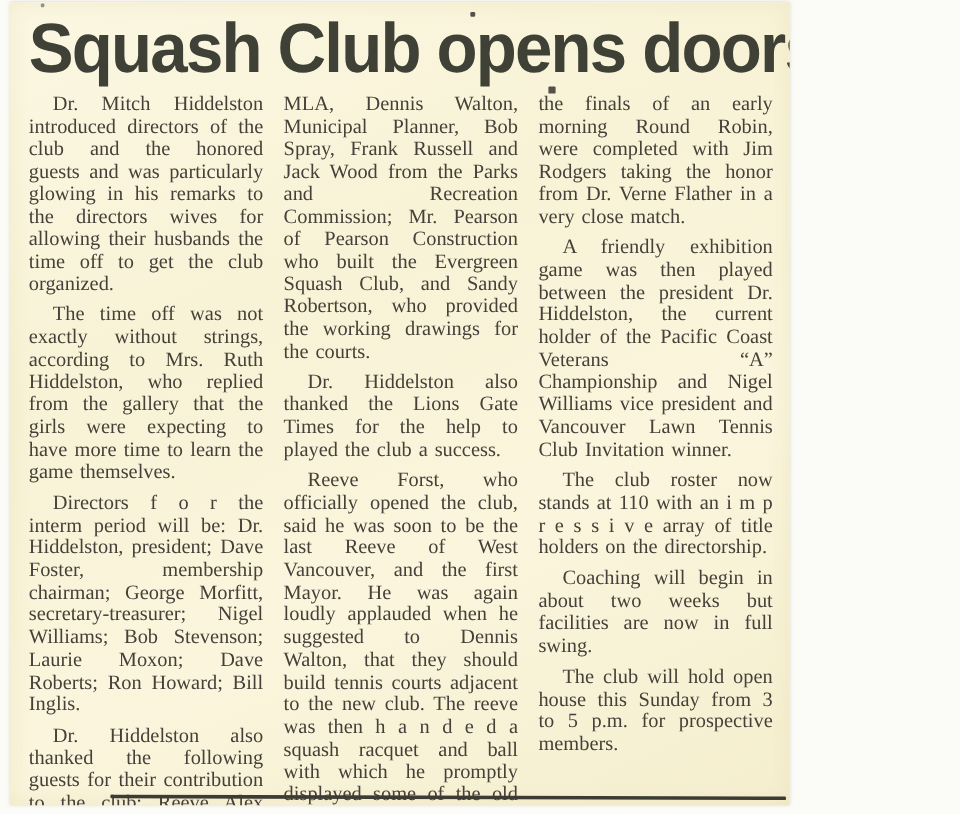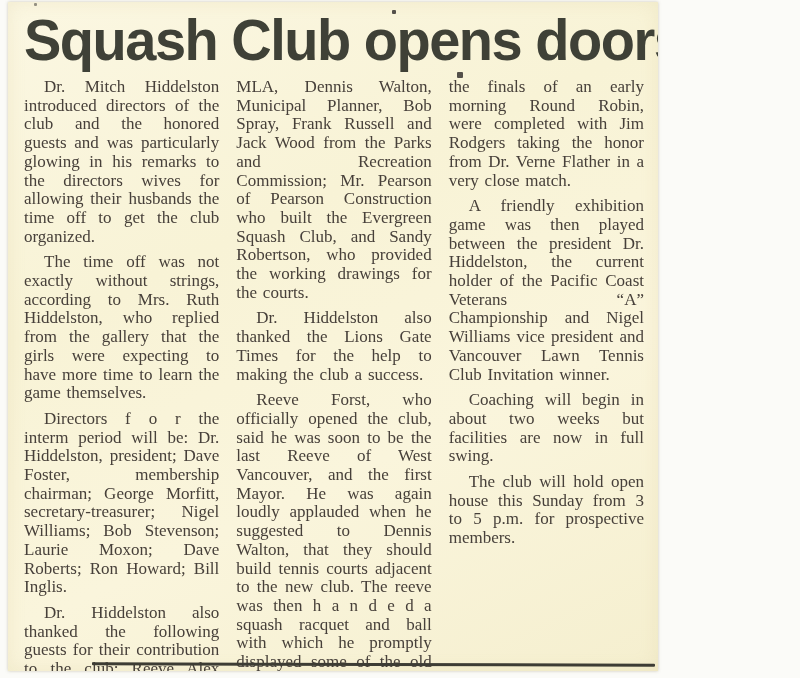--- a/index.html
+++ b/index.html
@@ -87,28 +87,29 @@
 
     <div class="col">
       <p>Dr. Mitch Hiddelston introduced directors of the club and the honored guests and was particularly glowing in his remarks to the directors wives for allowing their husbands the time off to get the club organized.</p>
       <p>The time off was not exactly without strings, according to Mrs. Ruth Hiddelston, who replied from the gallery that the girls were expecting to have more time to learn the game themselves.</p>
       <p>Directors f o r the interm period will be: Dr. Hiddelston, president; Dave Foster, membership chairman; George Morfitt, secretary-treasurer; Nigel Williams; Bob Stevenson; Laurie Moxon; Dave Roberts; Ron Howard; Bill Inglis.</p>
       <p>Dr. Hiddelston also thanked the following guests for their contribution to the club; Reeve Alex Forst, Alan W i l l i a m s</p>
     </div>
 
     <div class="col">
       <p class="no-indent">MLA, Dennis Walton, Municipal Planner, Bob Spray, Frank Russell and Jack Wood from the Parks and Recreation Commission; Mr. Pearson of Pearson Construction who built the Evergreen Squash Club, and Sandy Robertson, who provided the working drawings for the courts.</p>
-      <p>Dr. Hiddelston also thanked the Lions Gate Times for the help to making the club a success.</p>
+      <p>Dr. Hiddelston also thanked the Lions Gate Times for the help to played the club a success.</p>
       <p>Reeve Forst, who officially opened the club, said he was soon to be the last Reeve of West Vancouver, and the first Mayor. He was again loudly applauded when he suggested to Dennis Walton, that they should build tennis courts adjacent to the new club. The reeve was then h a n d e d a squash racquet and ball with which he promptly displayed some of the old form that made him a well known local tennis player.</p>
       <p>With the courts officially house,</p>
     </div>
 
     <div class="col">
       <p class="no-indent">the finals of an early morning Round Robin, were completed with Jim Rodgers taking the honor from Dr. Verne Flather in a very close match.</p>
       <p>A friendly exhibition game was then played between the president Dr. Hiddelston, the current holder of the Pacific Coast Veterans “A” Championship and Nigel Williams vice president and Vancouver Lawn Tennis Club Invitation winner.</p>
+      <p>The club roster now stands at 110 with an i m p r e s s i v e array of title holders on the directorship.</p>
       <p>Coaching will begin in about two weeks but facilities are now in full swing.</p>
       <p>The club will hold open house this Sunday from 3 to 5 p.m. for prospective members.</p>
     </div>
 
   </div>
 
   <div class="bottom-rule"></div>
 
   <div class="speck" id="speck-1"></div>
   <div class="speck" id="speck-2"></div>

